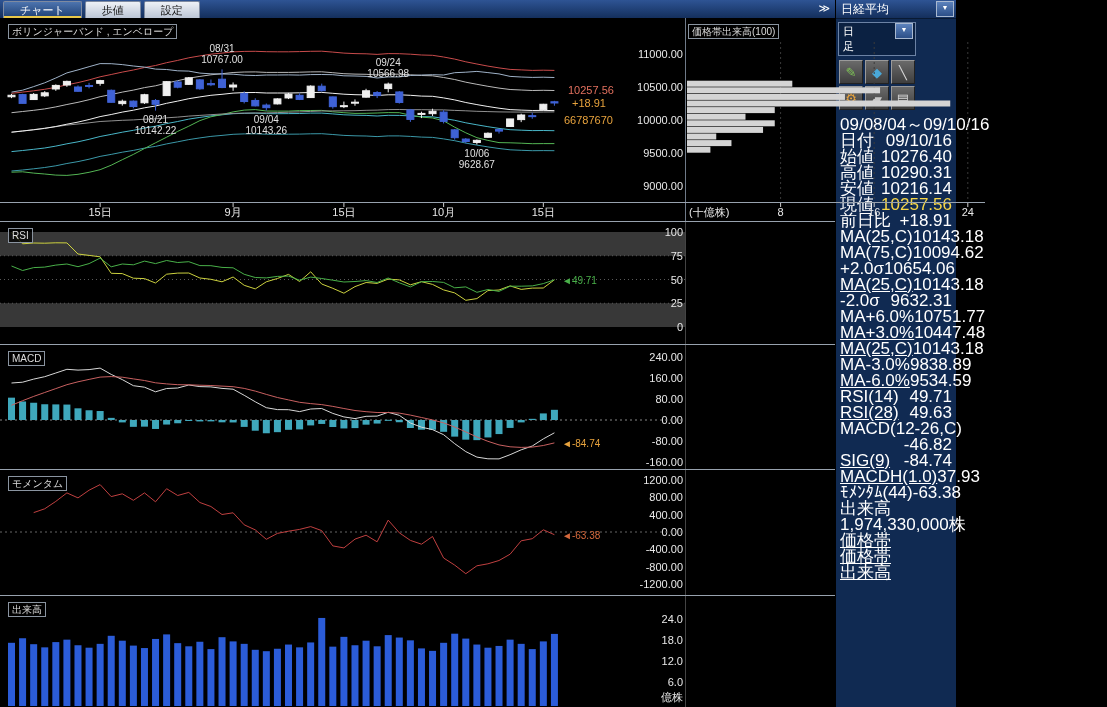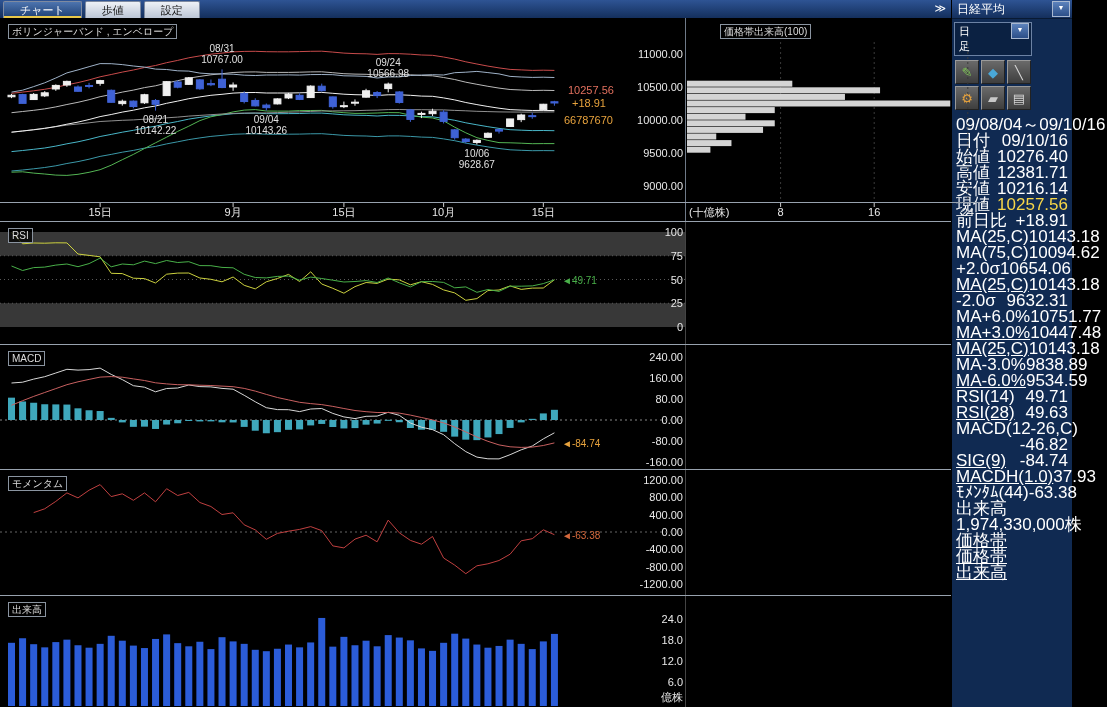--- a/index.html
+++ b/index.html
@@ -1,31 +1,31 @@
 <!DOCTYPE html>
 <html><head>
 <meta charset="utf-8">
 <style>
   html,body{margin:0;padding:0;}
   body{width:1107px;height:707px;background:#000;font-family:"Liberation Sans",sans-serif;overflow:hidden;}
   .app{display:flex;width:1107px;height:707px;}
-  .left{width:951px;display:flex;flex-direction:column;}
+  .left{width:835px;display:flex;flex-direction:column;}
   
   .tabbar{height:18px;background:linear-gradient(#2e5494,#142f5c);display:flex;align-items:flex-end;position:relative;flex:none;}
   .tab{height:16px;line-height:16px;padding:0 16px;font-size:11px;margin-left:3px;border:1px solid #7e8aa0;border-bottom:none;border-radius:2px 2px 0 0;background:linear-gradient(#eef1f6,#bcc6d6);color:#111;}
   .tab.active{background:linear-gradient(#4d74ae,#1d3f74);color:#fff;box-shadow:inset 0 -2px 0 #e8c84a;}
   .ffwd{position:absolute;right:5px;top:2px;color:#fff;font-size:11px;cursor:default;}
   
   .charts{flex:1;display:flex;flex-direction:column;}
   .panel{position:relative;background:#000;border-bottom:1px solid #98a2ae;box-sizing:border-box;}
   #p-main{height:204px;} #p-rsi{height:123px;text-align:center;} #p-macd{height:125px;} #p-mom{height:126px;} #p-vol{height:111px;border-bottom:none;}
   .panel svg{position:absolute;left:0;top:0;}
   svg text{font-family:"Liberation Sans",sans-serif;}
   .panel-label{position:absolute;top:6px;left:8px;border:1px solid #8a94a0;background:rgba(0,0,0,.75);color:#ddd;font-size:10px;padding:0 3px;line-height:13px;z-index:3;white-space:nowrap;}
-  #pv-label{left:720px;}
+  #pv-label{left:688px;}
   
   .sidebar{width:121px;background:#102a52;box-sizing:border-box;border-left:1px solid #000;display:flex;flex-direction:column;color:#fff;}
   .sb-header{height:18px;background:linear-gradient(#2e5494,#142f5c);display:flex;align-items:center;border-bottom:1px solid #091a33;flex:none;gap:32px;}
   .sb-header .lbl{flex:1;padding-left:5px;font-size:12px;white-space:nowrap;}
   .dd-btn{width:16px;height:14px;margin-right:2px;background:linear-gradient(#5c82bc,#2c4f88);border:1px solid #a8b8d0;color:#fff;font-size:7px;line-height:12px;text-align:center;flex:none;}
   .combo-row{padding:3px 2px 1px 2px;flex:none;}
   .combo{width:76px;display:flex;border:1px solid #6c82a4;background:#0b2142;gap:31px;}
   .combo .lbl{flex:1;padding:1px 4px;font-size:11px;}
   .tools{padding:2px;width:86px;display:flex;flex-wrap:wrap;flex:none;}
   .tool{width:24px;height:24px;margin:1px;background:linear-gradient(#6a6a6a,#3e3e3e);border:1px solid;border-color:#9a9a9a #222 #222 #9a9a9a;display:flex;align-items:center;justify-content:center;font-size:13px;box-sizing:border-box;}
@@ -404,21 +404,21 @@
         <div class="sb-row">
           <span class="sb-label">日付</span>
           <span class="sb-val">09/10/16</span>
         </div>
         <div class="sb-row">
           <span class="sb-label">始値</span>
           <span class="sb-val">10276.40</span>
         </div>
         <div class="sb-row">
           <span class="sb-label">高値</span>
-          <span class="sb-val">12381.71</span>
+          <span class="sb-val">10290.31</span>
         </div>
         <div class="sb-row">
           <span class="sb-label">安値</span>
           <span class="sb-val">10216.14</span>
         </div>
         <div class="sb-row">
           <span class="sb-label">現値</span>
           <span class="sb-val" style="color: rgb(247, 214, 72);">10257.56</span>
         </div>
         <div class="sb-row">

